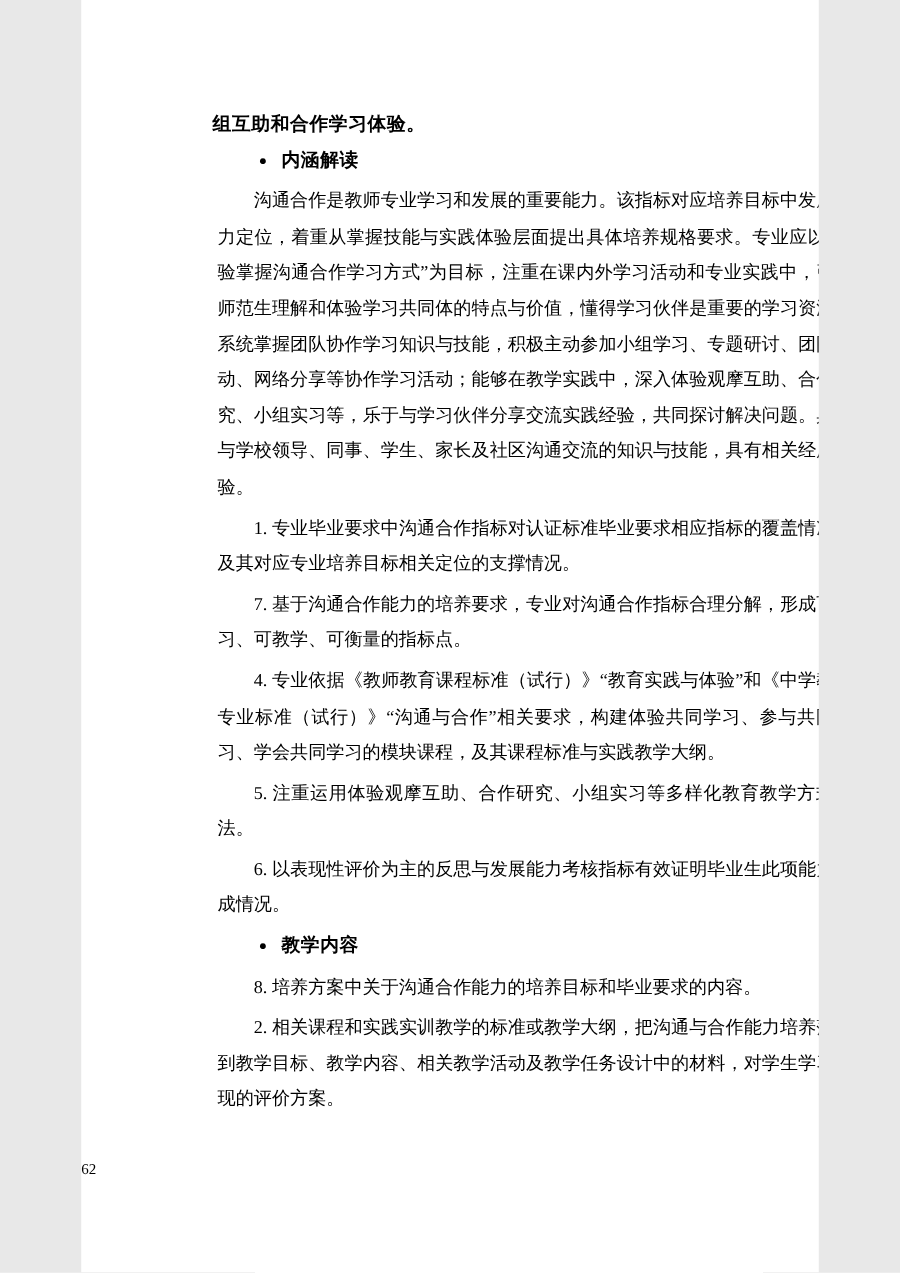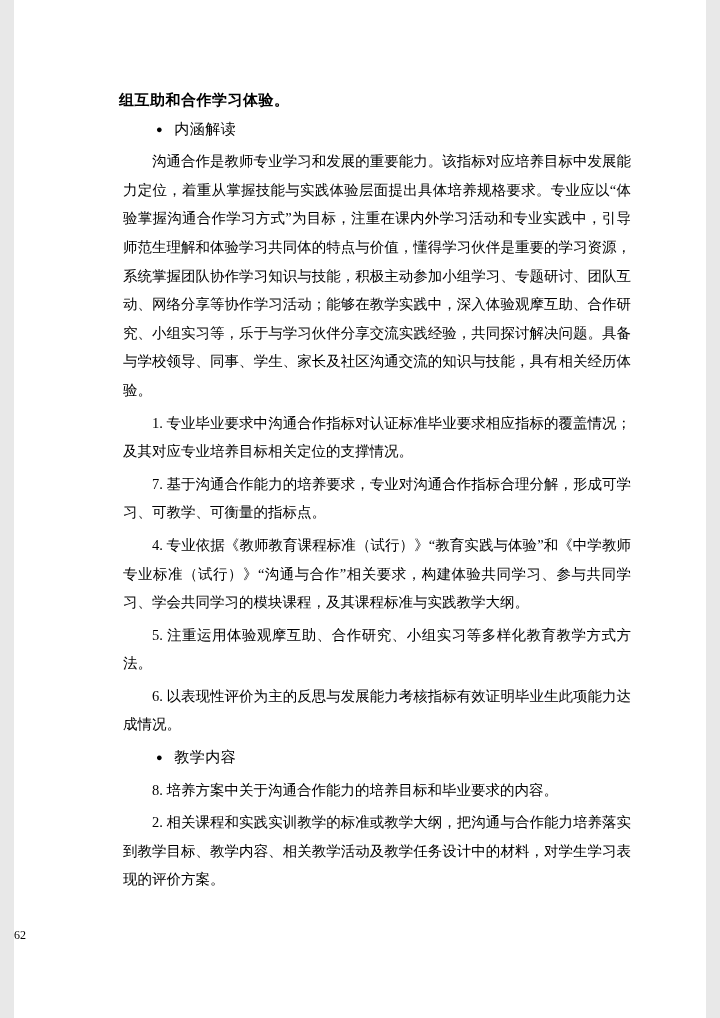--- a/index.html
+++ b/index.html
@@ -1,18 +1,18 @@
 <!DOCTYPE html>
 <html><head>
 <meta charset="utf-8">
 <style>
   html, body { margin: 0; padding: 0; background: #e8e8e8; }
   .page {
     position: relative;
-    width: 692px;
+    width: 590px;
     height: 1018px;
     margin: 0 auto;
     background: #ffffff;
     color: #000000;
     overflow: hidden;
     font-family: "Liberation Serif", "DejaVu Serif", serif;
   }
   .content {
     position: absolute;
     left: 105px;
@@ -24,21 +24,21 @@
   }
   .intro-line {
     margin: 0;
     font-family: "Liberation Sans", "DejaVu Sans", sans-serif;
     font-weight: bold;
     font-size: 15px;
     letter-spacing: 0.5px;
   }
   .section-heading {
     font-family: "Liberation Sans", "DejaVu Sans", sans-serif;
-    font-weight: normal;
+    font-weight: bold;
     font-size: 15px;
     padding-left: 37px;
     letter-spacing: 0.5px;
   }
   .section-heading .bullet {
     display: inline-block;
     font-size: 11px;
     vertical-align: 1px;
     margin-right: 11px;
   }

